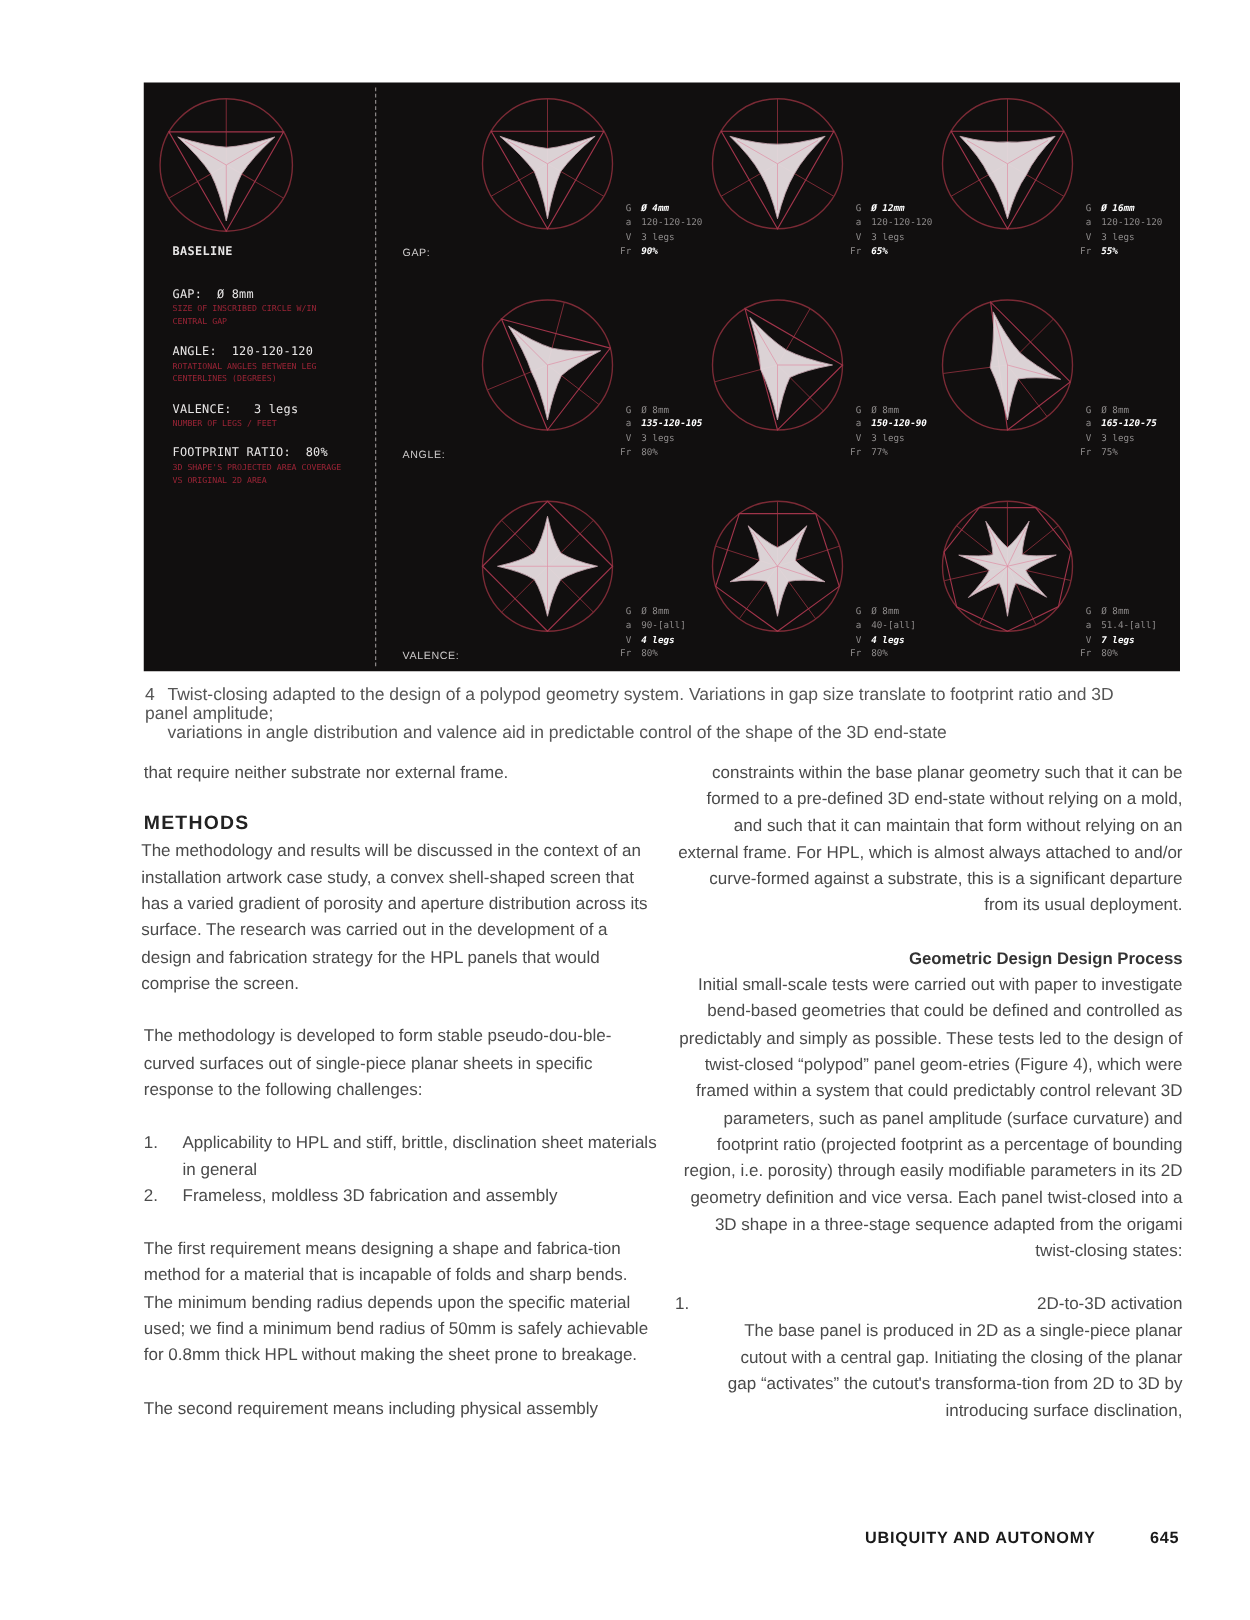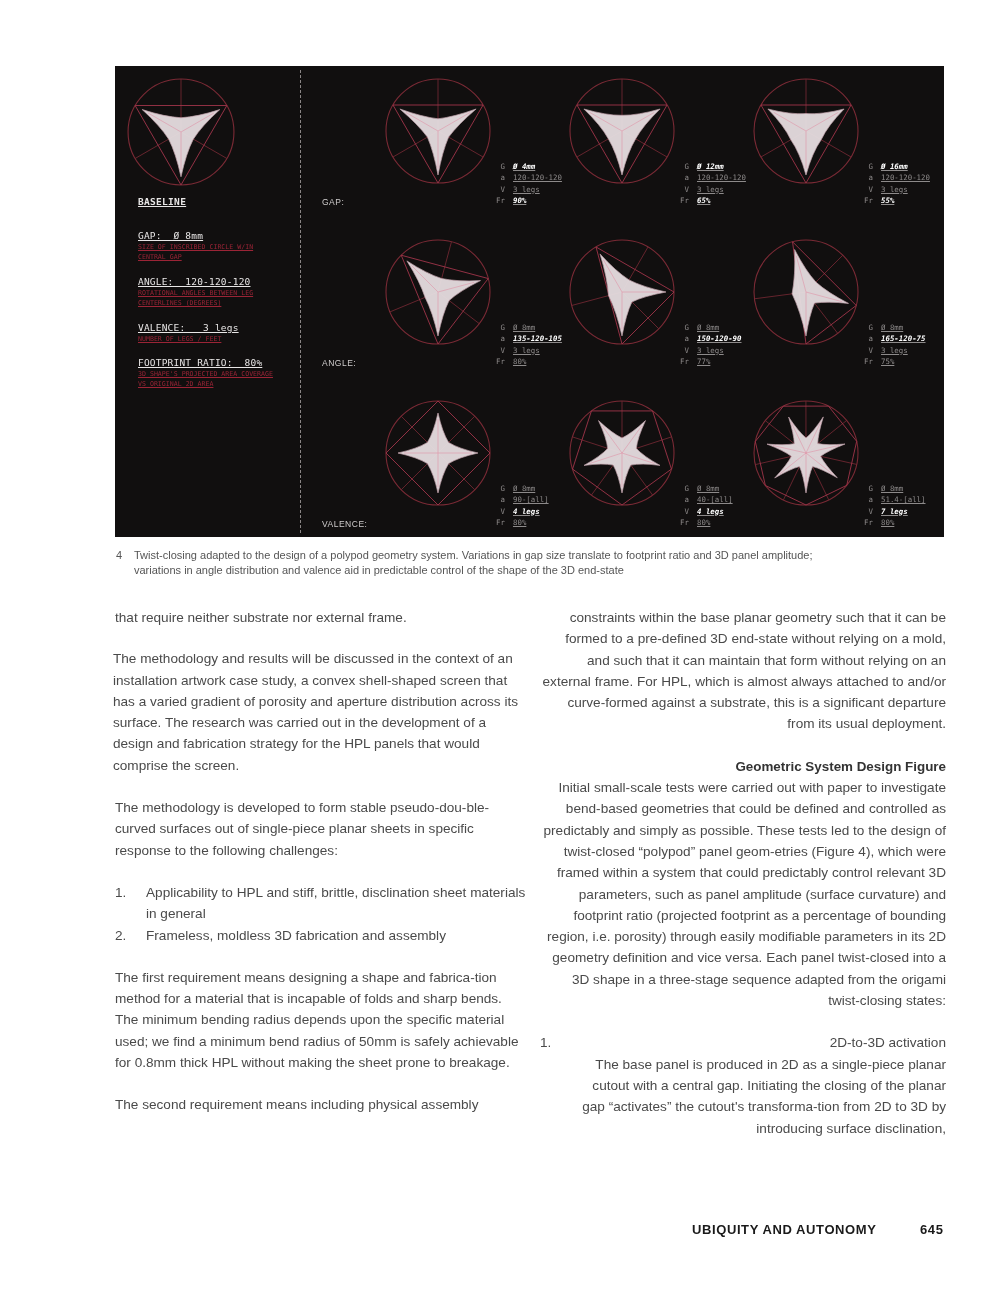--- a/index.html
+++ b/index.html
@@ -1,30 +1,30 @@
 <!DOCTYPE html>
 <html><head>
 <meta charset="utf-8">
 <style>
   html, body { margin:0; padding:0; background:#ffffff; }
   body { width:1000px; height:1296px; position:relative; overflow:hidden; font-family:"Liberation Sans", sans-serif; }
   .figure { position:absolute; left:115px; top:66px; width:829px; height:471px; background:#110f0f; overflow:hidden; }
   .divider { position:absolute; left:185px; top:4px; width:0; height:463px; border-left:1px dashed #8a8585; }
-  .mono { font-family:"DejaVu Sans Mono", "Liberation Mono", monospace;text-decoration:underline; }
+  .mono { font-family:"DejaVu Sans Mono", "Liberation Mono", monospace; }
   .lbl-white { color:#e8e6e6; }
   .lbl-red { color:#9b2436; }
   .baseline-title { position:absolute; left:23px; top:130px; font-size:9.5px; font-weight:bold; letter-spacing:0.3px; }
   .param { position:absolute; left:23px; font-size:9.5px; letter-spacing:0.2px; white-space:pre; }
   .param-desc { position:absolute; left:23px; font-size:6.6px; line-height:9.5px; width:140px; text-transform:uppercase; }
   .row-label { position:absolute; left:207px; font-size:8.5px; letter-spacing:0.5px; color:#cfcccc; }
   .cell-svg { position:absolute; width:110px; height:110px; }
   .stats { position:absolute; font-size:7.4px; line-height:11.3px; color:#8d8a8a; }
   .stats .k { display:inline-block; width:14px; text-align:right; margin-right:8px; }
   .stats .v.hl { color:#ffffff; font-style:italic; font-weight:bold; }
-  .caption { position:absolute; left:116px; top:548px; font-size:11px; line-height:15px; color:#555; width:800px; }
+  .caption { position:absolute; left:116px; top:548px; font-size:14px; line-height:15px; color:#555; width:800px; }
   .caption .num { display:inline-block; width:18px; }
   .caption .l2 { padding-left:18px; display:block; }
   .col { position:absolute; font-size:13.6px; line-height:21.3px; color:#4a4a4a; }
   .col p { margin:0; }
   .h-methods { font-size:15.5px; font-weight:bold; letter-spacing:1px; color:#222; margin:0; }
   .h-sub { font-size:13.4px; font-weight:bold; color:#333; margin:0; }
   .list-item { position:relative; padding-left:31px; }
   .list-item .n { position:absolute; left:0; }
   .footer { position:absolute; top:1222px; font-size:13px; font-weight:bold; color:#1a1a1a; letter-spacing:0.6px; }
 </style>
@@ -232,20 +232,21 @@
 </div>
 
 <div class="caption">
   <span class="num">4</span><span>Twist-closing adapted to the design of a polypod geometry system. Variations in gap size translate to footprint ratio and 3D panel amplitude;</span>
   <span class="l2">variations in angle distribution and valence aid in predictable control of the shape of the 3D end-state</span>
 </div>
 
 <div class="col" style="left:115px; top:607px; width:412px;">
   <p>that require neither substrate nor external frame.</p>
   <div style="height:20px"></div>
+  <p class="h-methods">METHODS</p>
   <p style="margin-left:-2px;">The methodology and results will be discussed in the context of an installation artwork case study, a convex shell-shaped screen that has a varied gradient of porosity and aperture distribution across its surface. The research was carried out in the development of a design and fabrication strategy for the HPL panels that would comprise the screen.</p>
   <div style="height:21px"></div>
   <p>The methodology is developed to form stable pseudo-dou-ble-curved surfaces out of single-piece planar sheets in specific response to the following challenges:</p>
   <div style="height:21px"></div>
   <div class="list-item">
     <span class="n">1.</span>
     <span>Applicability to HPL and stiff, brittle, disclination sheet materials in general</span>
   </div>
   <div class="list-item">
     <span class="n">2.</span>
@@ -253,21 +254,21 @@
   </div>
   <div style="height:21px"></div>
   <p>The first requirement means designing a shape and fabrica-tion method for a material that is incapable of folds and sharp bends. The minimum bending radius depends upon the specific material used; we find a minimum bend radius of 50mm is safely achievable for 0.8mm thick HPL without making the sheet prone to breakage.</p>
   <div style="height:21px"></div>
   <p>The second requirement means including physical assembly</p>
 </div>
 
 <div class="col" style="left:540px; top:607px; width:406px;text-align:right;">
   <p>constraints within the base planar geometry such that it can be formed to a pre-defined 3D end-state without relying on a mold, and such that it can maintain that form without relying on an external frame. For HPL, which is almost always attached to and/or curve-formed against a substrate, this is a significant departure from its usual deployment.</p>
   <div style="height:21px"></div>
-  <p class="h-sub">Geometric System Design Figure</p>
+  <p class="h-sub">Geometric Design Design Process</p>
   <p>Initial small-scale tests were carried out with paper to investigate bend-based geometries that could be defined and controlled as predictably and simply as possible. These tests led to the design of twist-closed “polypod” panel geom-etries (Figure 4), which were framed within a system that could predictably control relevant 3D parameters, such as panel amplitude (surface curvature) and footprint ratio (projected footprint as a percentage of bounding region, i.e. porosity) through easily modifiable parameters in its 2D geometry definition and vice versa. Each panel twist-closed into a 3D shape in a three-stage sequence adapted from the origami twist-closing states:</p>
   <div style="height:21px"></div>
   <div class="list-item">
     <span class="n">1.</span>
     <div>2D-to-3D activation</div>
     <div>The base panel is produced in 2D as a single-piece planar cutout with a central gap. Initiating the closing of the planar gap “activates” the cutout's transforma-tion from 2D to 3D by introducing surface disclination,</div>
   </div>
 </div>
 
 <div class="footer" style="left:692px;">UBIQUITY AND AUTONOMY</div>

